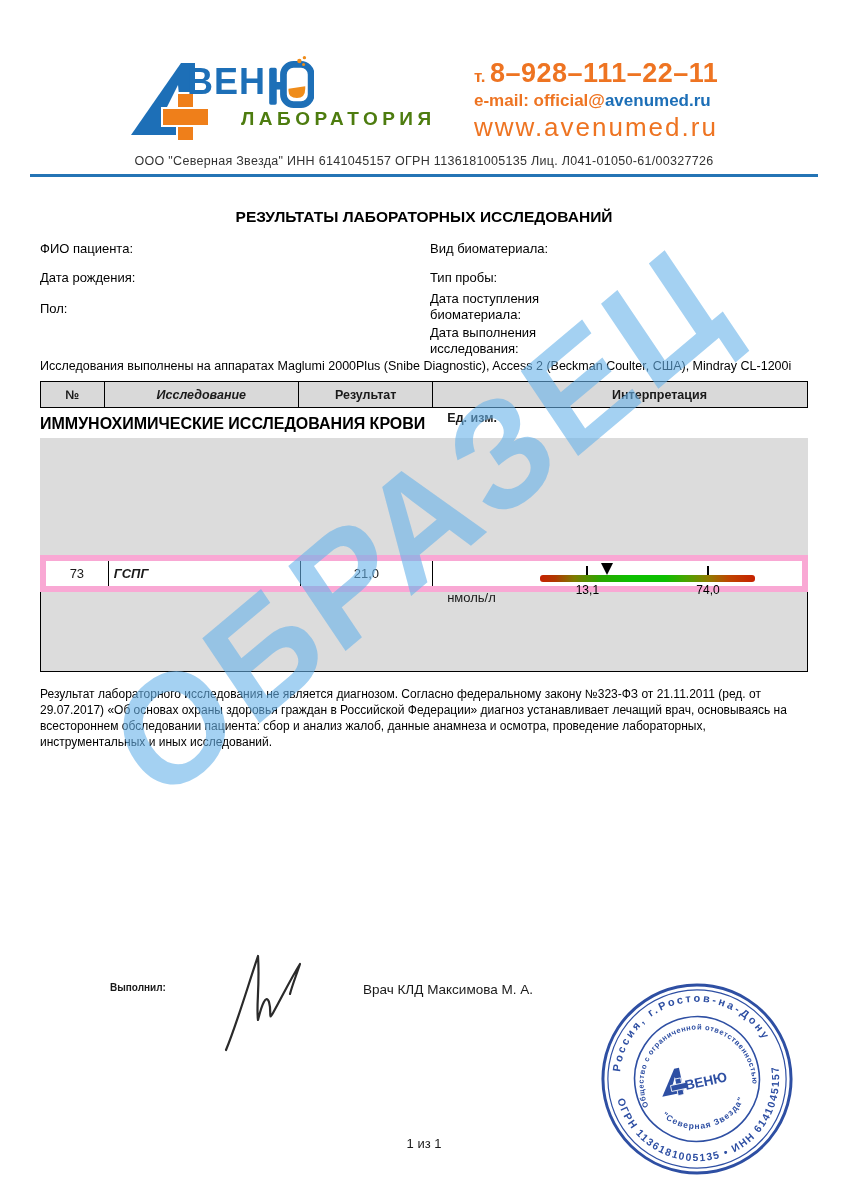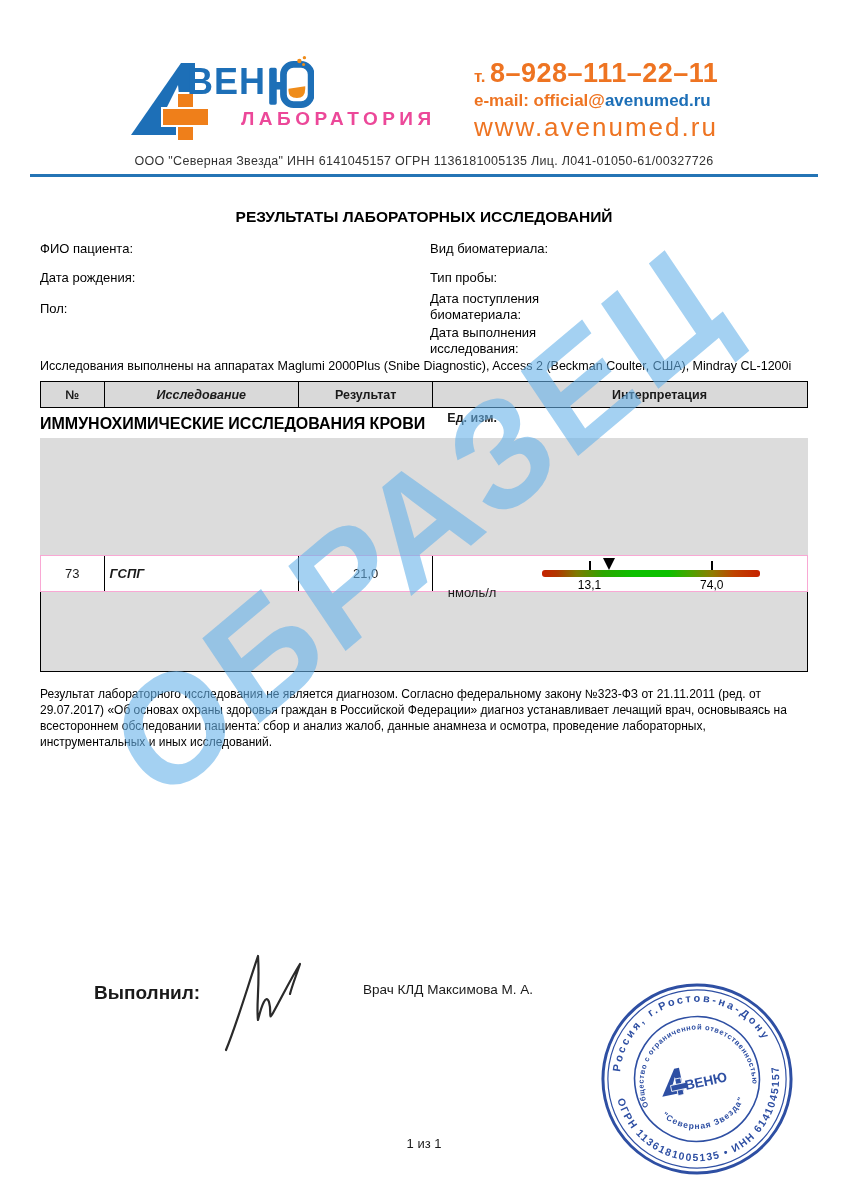--- a/index.html
+++ b/index.html
@@ -7,21 +7,21 @@
     width:848px;height:1199px;position:relative;background:#fff;
     font-family:"Liberation Sans",sans-serif;color:#1a1a1a;overflow:hidden;
   }
   
   .logo-area{position:absolute;left:131px;top:58px;width:340px;height:118px;}
   .a-mark{position:absolute;left:0;top:4px;}
   .brand-row{position:absolute;left:56px;top:6px;display:flex;align-items:flex-start;}
   .brand-text{font-size:36px;font-weight:bold;color:#1d6fb7;letter-spacing:1px;line-height:1;}
   .yu-flask{margin-left:2px;margin-top:-8px;}
   .logo-subtitle{position:absolute;left:110px;top:50px;font-size:19px;font-weight:bold;
-    color:#ec4899;letter-spacing:4.5px;}
+    color:#4d7c0f;letter-spacing:4.5px;}
   .contacts{position:absolute;left:474px;top:58px;width:345px;}
   .phone-line{color:#ee7422;font-weight:bold;white-space:nowrap;}
   .phone-prefix{font-size:17px;}
   .phone-number{font-size:27px;letter-spacing:0.5px;}
   .email-line{margin-top:2px;font-weight:bold;font-size:17px;white-space:nowrap;}
   .email-orange{color:#ee7422;}
   .email-blue{color:#1d6fb7;}
   .website-line{margin-top:1px;color:#ee7422;font-size:26px;letter-spacing:2px;white-space:nowrap;}
   .company-line{position:absolute;left:0;top:154px;width:100%;text-align:center;
     font-size:12.5px;color:#333;letter-spacing:0.3px;}
@@ -39,39 +39,39 @@
   
   .results-table{position:absolute;left:40px;top:381px;width:768px;}
   .thead-row{display:flex;background:#d9d9d9;border:1.5px solid #000;height:25px;}
   .thead-cell{display:flex;align-items:center;justify-content:center;
     font-weight:bold;font-size:12.5px;border-right:1.5px solid #000;box-sizing:border-box;}
   .thead-cell:last-child{border-right:none;}
   .col-num{width:8.3%;} .col-name{width:25.4%;font-style:italic;} .col-result{width:17.5%;}
   .col-unit{width:10.3%;margin-top:36px;} .col-interp{width:38.5%;}
   .section-title{margin:7px 0 5px 0;font-size:16px;font-weight:bold;color:#000;}
   .gray-block-1{height:117px;background:#dcdcdc;}
-  .result-row{display:flex;height:37px;background:#fff;border:1px solid #f9a8d4;box-sizing:border-box;}
+  .result-row{display:flex;height:37px;background:#fff;border:6px solid #f9a8d4;box-sizing:border-box;}
   .cell{display:flex;align-items:center;justify-content:center;font-size:13px;
     border-right:1px solid #000;box-sizing:border-box;}
   .cell:last-child{border-right:none;}
   .cell-name{justify-content:flex-start;padding-left:5px;font-weight:bold;}
   .cell-interp{position:relative;}
   .range-bar{position:absolute;left:10%;top:14px;width:74%;height:7px;border-radius:3px;
     background:linear-gradient(90deg,#c62200 0%,#b03800 7%,#7e7a00 16%,#2ba600 28%,
       #0cc000 42%,#0cc000 58%,#4aa400 68%,#8f7d00 78%,#bf4400 88%,#c62200 100%);}
   .range-tick{position:absolute;top:-9px;width:2px;height:9px;background:#000;transform:translateX(-50%);}
   .range-marker{position:absolute;top:-12px;width:0;height:0;transform:translateX(-50%);
     border-left:6px solid transparent;border-right:6px solid transparent;border-top:12px solid #000;}
   .range-label{position:absolute;top:8px;transform:translateX(-50%);font-size:12px;color:#000;}
   .gray-block-2{height:80px;background:#dcdcdc;border:1px solid #000;border-top:none;box-sizing:border-box;}
   
   .disclaimer{position:absolute;left:40px;top:686px;width:772px;font-size:12px;
     line-height:16px;color:#000;text-align:left;}
   .sign-area{position:absolute;left:0;top:940px;width:848px;height:130px;}
-  .performed-label{position:absolute;left:94px;top:42px;font-size:19px;font-weight:bold;}
+  .performed-label{position:absolute;left:110px;top:42px;font-size:10px;font-weight:bold;}
   .signature{position:absolute;left:212px;top:2px;}
   .doctor-name{position:absolute;left:363px;top:42px;font-size:13.5px;font-weight:normal;}
   .stamp{position:absolute;left:598px;top:980px;}
   .page-indicator{position:absolute;left:0;top:1136px;width:100%;text-align:center;font-size:13px;}
   
   .watermark{position:absolute;left:420px;top:522px;z-index:40;pointer-events:none;
     transform:translate(-50%,-50%) rotate(-40deg) skewX(-6deg);
     font-size:148px;font-weight:bold;letter-spacing:6px;white-space:nowrap;line-height:1;}
 </style>
 </head>

